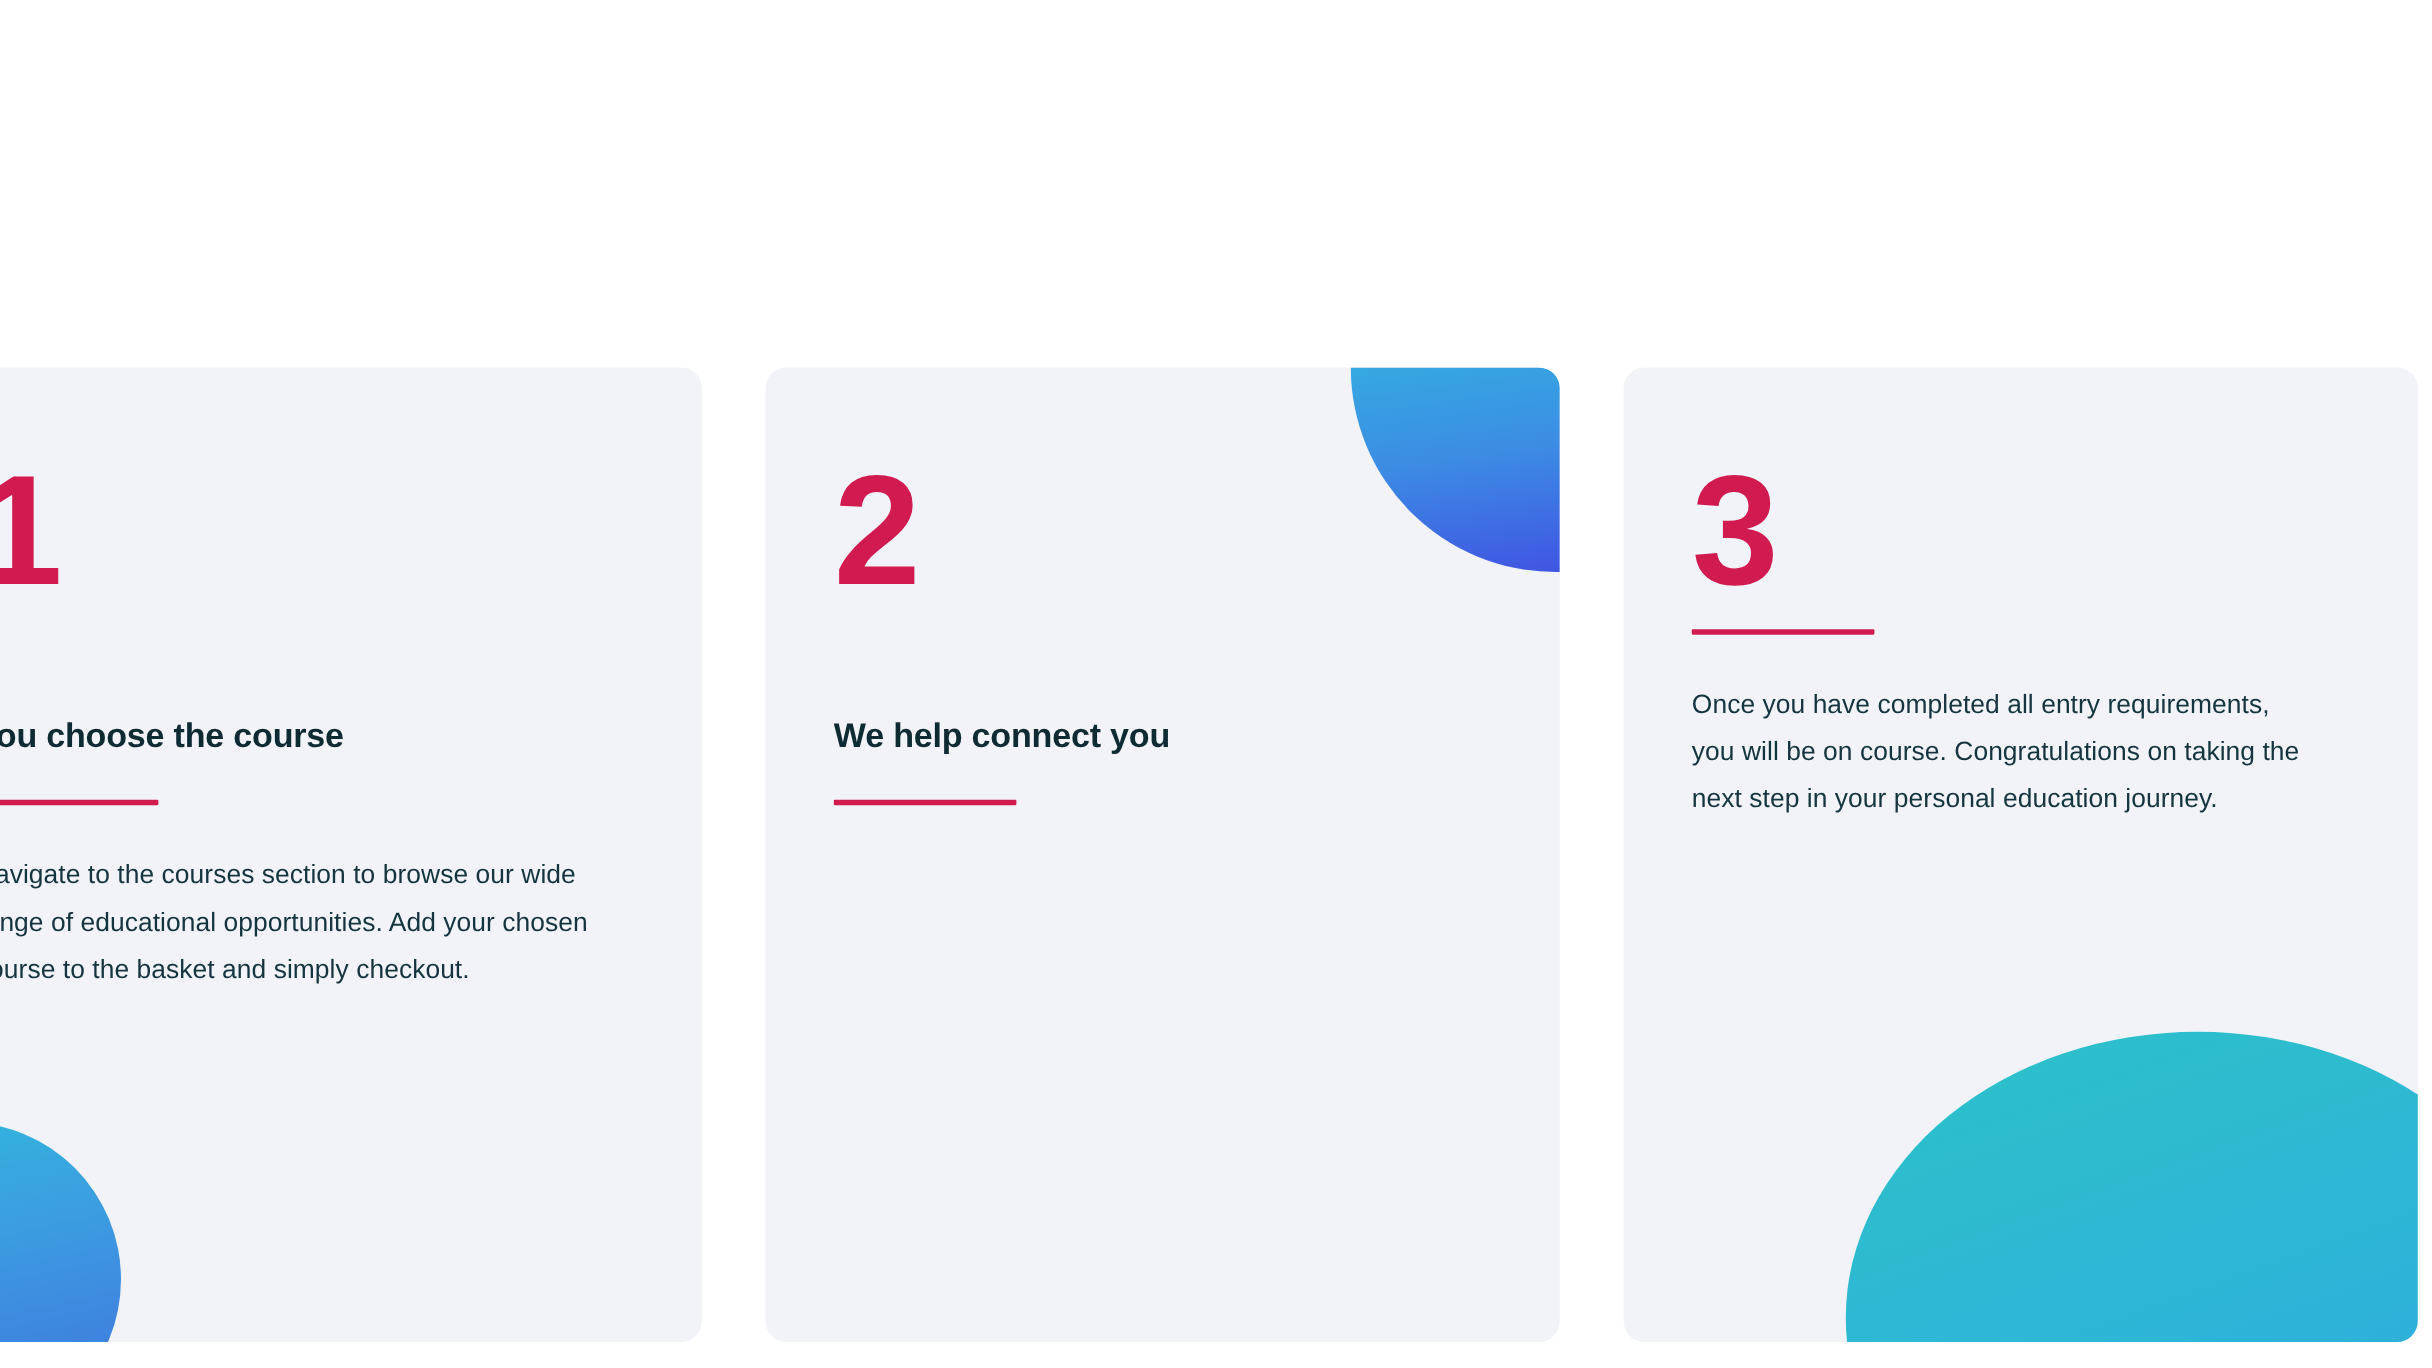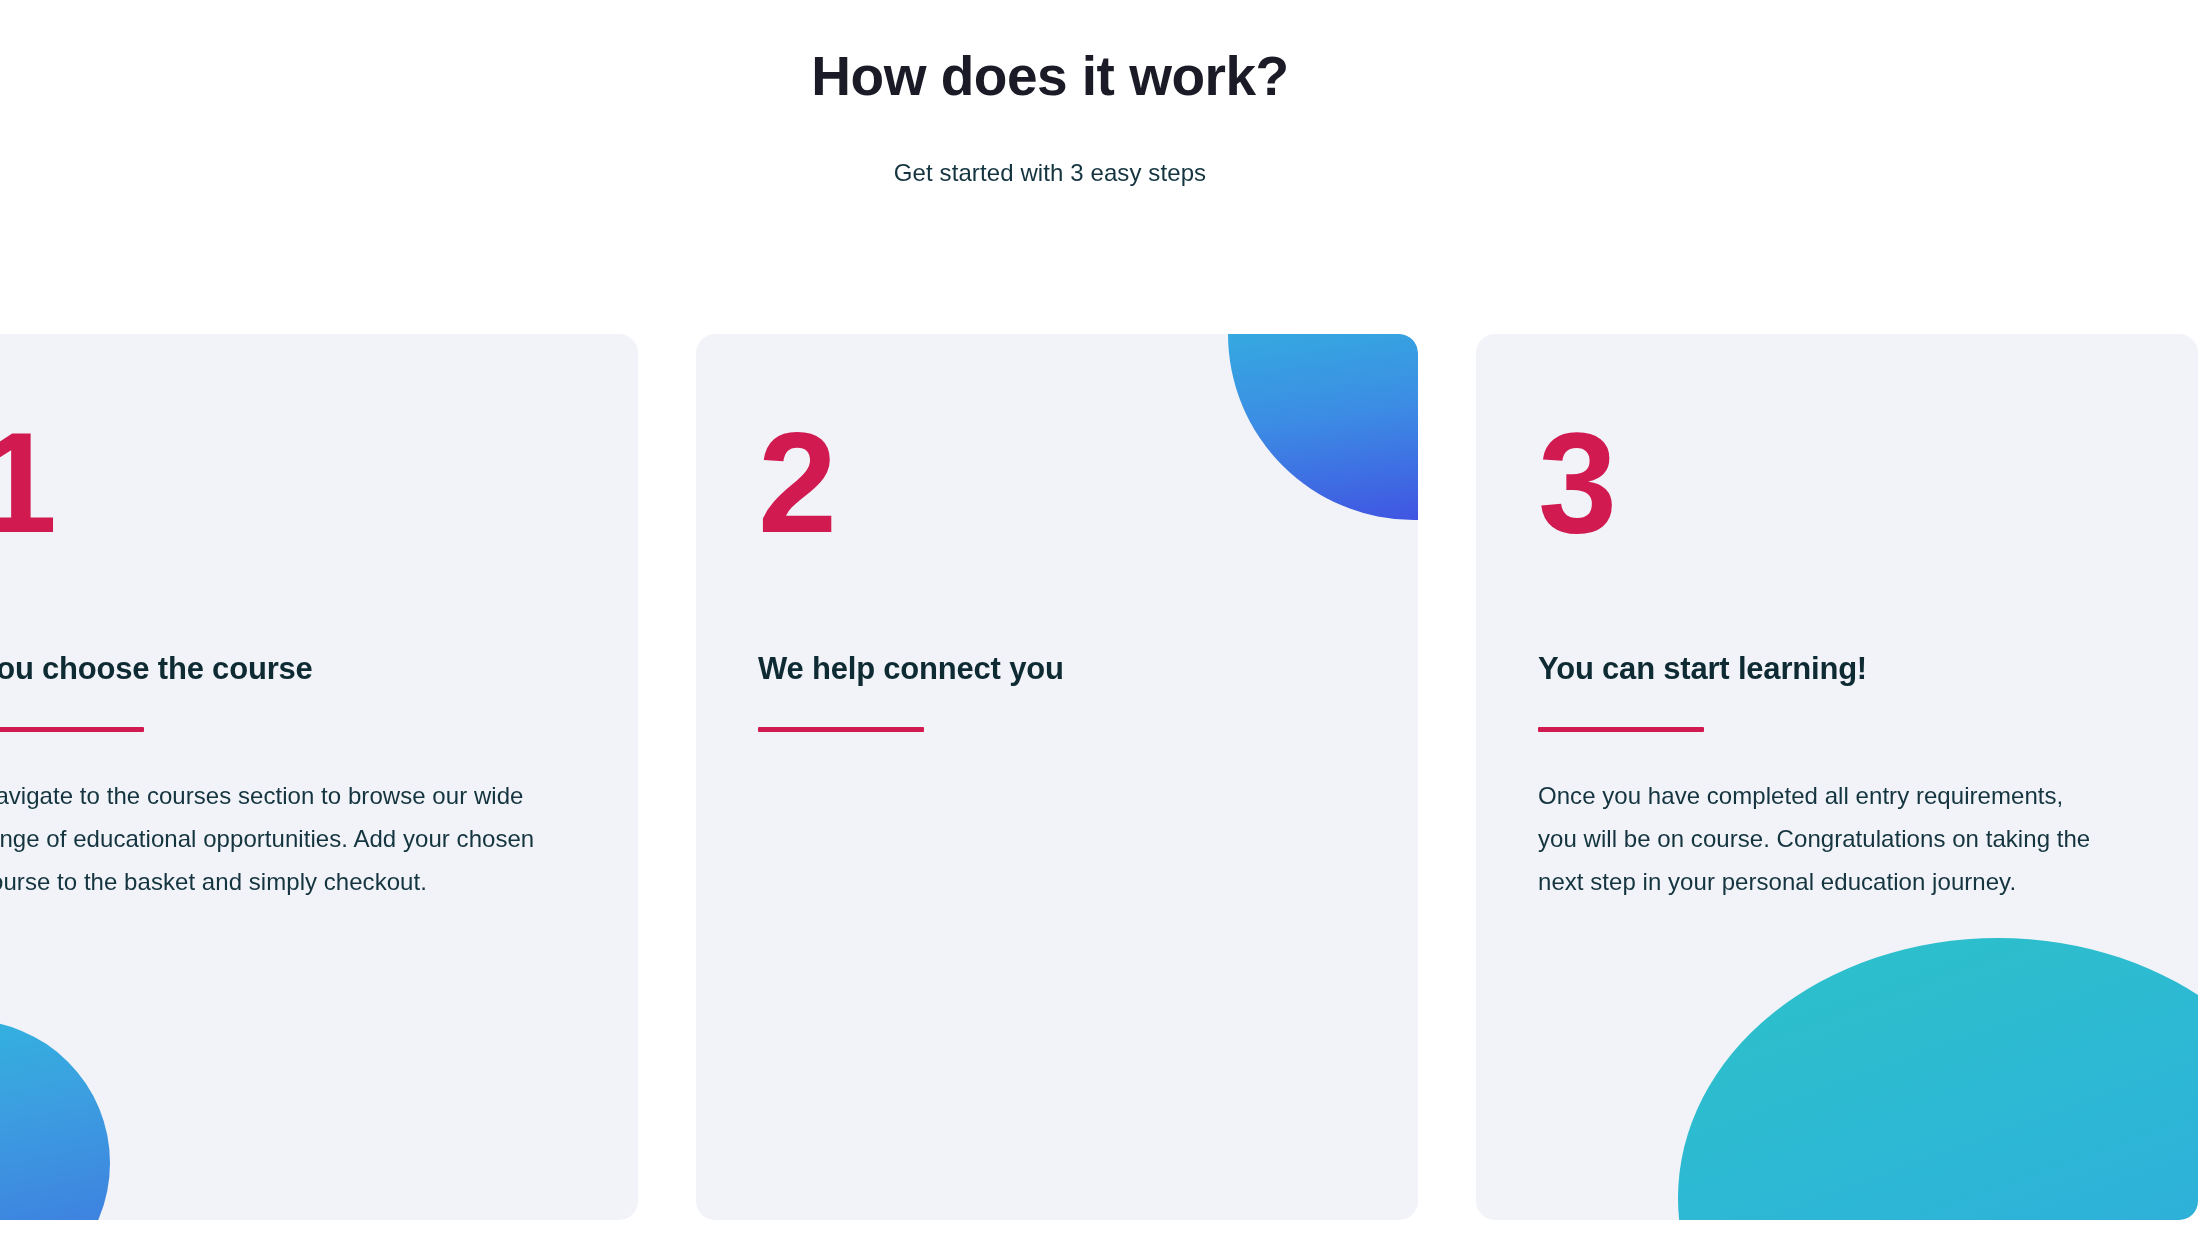--- a/index.html
+++ b/index.html
@@ -78,24 +78,20 @@
     width:640px; height:520px;
     border-radius:50%;
     background:linear-gradient(160deg,#2cc2c8 0%,#2db6d6 45%,#30a5e0 100%);
   }
 </style>
 </head>
 <body>
 
 <div class="page">
 
-  <div class="section-header">
-    <h1 class="page-title">How does it work?</h1>
-    <p class="page-subtitle">Get started with 3 easy steps</p>
-  </div>
 
   <div class="cards">
 
     <div class="card">
       <div class="blob blob-bottom-left"></div>
       <div class="card-inner">
         <div class="step-number">1</div>
         <div class="card-heading">You choose the course</div>
         <div class="card-divider"></div>
         <div class="card-body">Navigate to the courses section to browse our wide range of educational opportunities. Add your chosen course to the basket and simply checkout.</div>
@@ -108,20 +104,19 @@
         <div class="step-number">2</div>
         <div class="card-heading">We help connect you</div>
         <div class="card-divider"></div>
       </div>
     </div>
 
     <div class="card">
       <div class="blob blob-bottom-right"></div>
       <div class="card-inner">
         <div class="step-number">3</div>
-        <div class="card-heading">You can start learning!</div>
         <div class="card-divider"></div>
         <div class="card-body">Once you have completed all entry requirements, you will be on course. Congratulations on taking the next step in your personal education journey.</div>
       </div>
     </div>
 
   </div>
 </div>
 
 </body></html>

